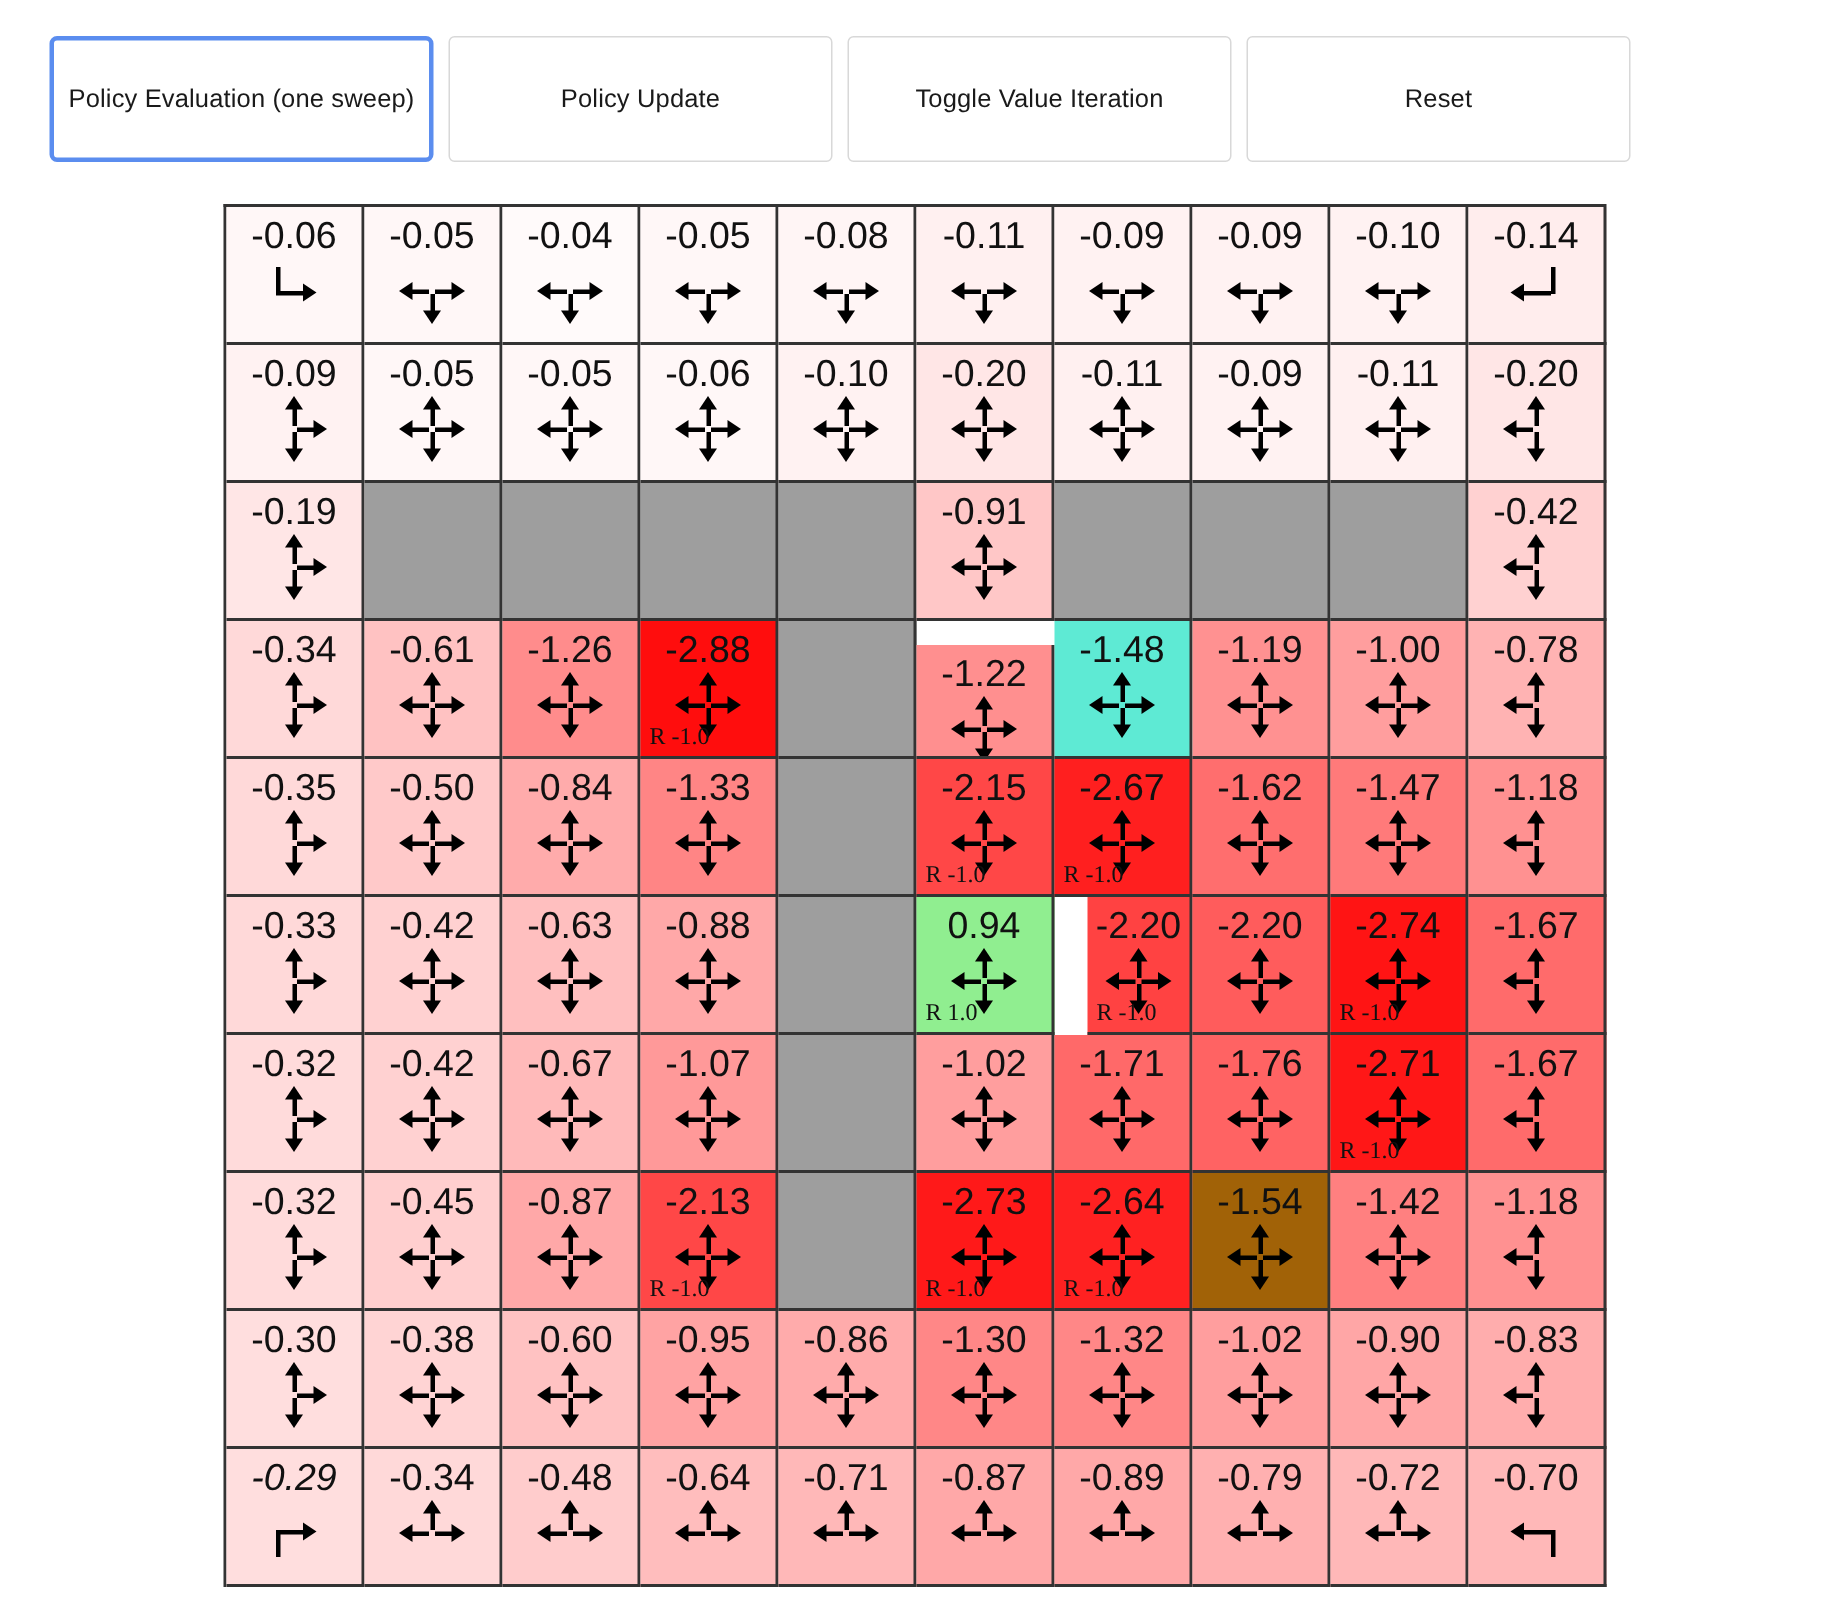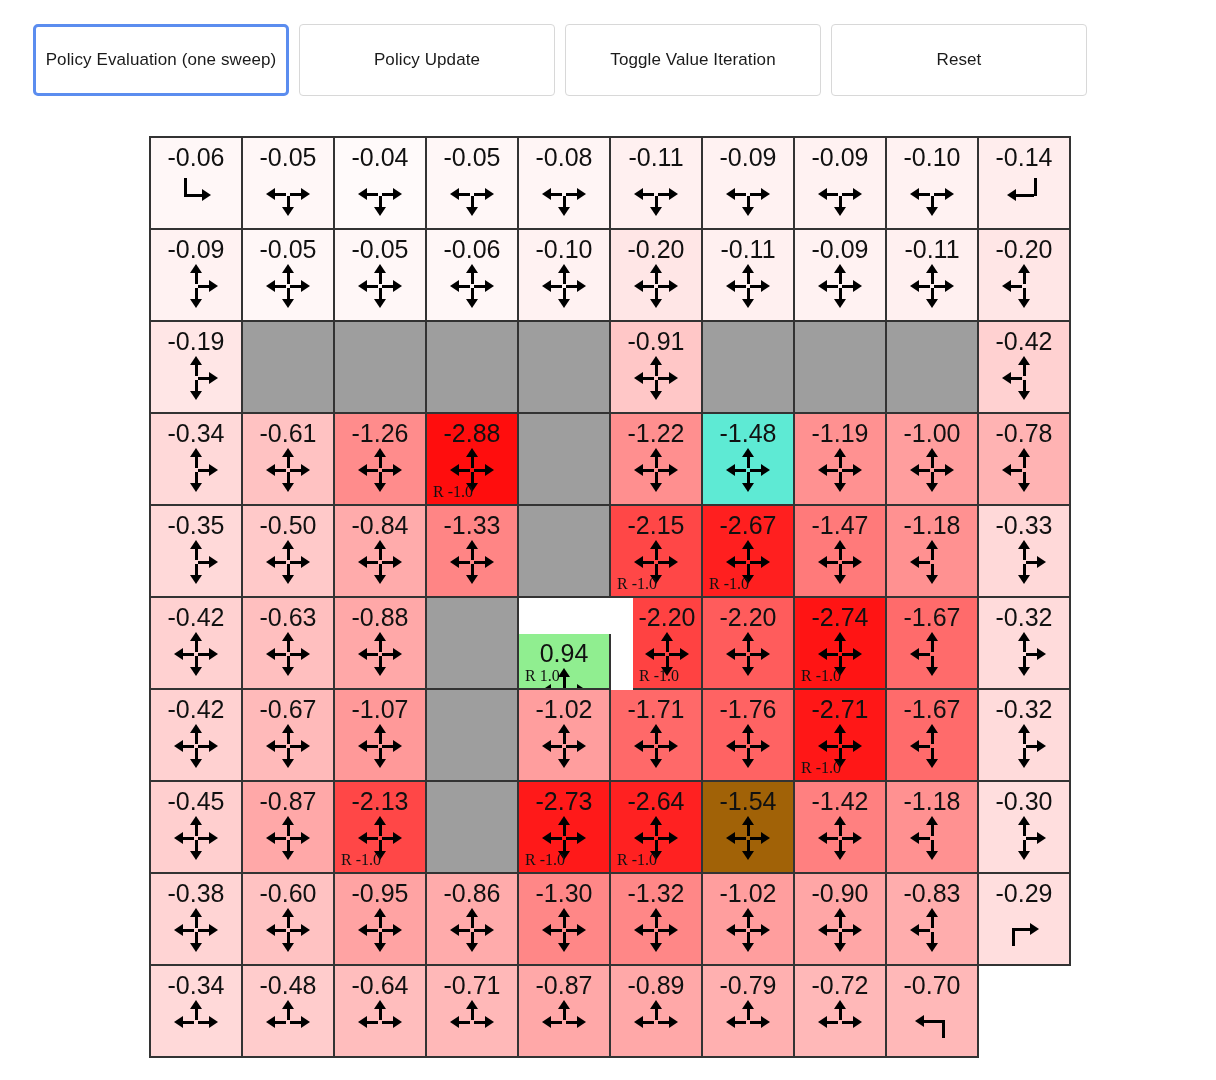--- a/index.html
+++ b/index.html
@@ -18,21 +18,21 @@
   
   #toolbar {
     position: absolute;
     left: 33px;
     top: 24px;
     display: flex;
     gap: 10px;
   }
   .tool-btn {
     width: 256px;
-    height: 72px;
+    height: 84px;
     box-sizing: border-box;
     background: #ffffff;
     border: 1px solid #d8d8d8;
     border-radius: 4px;
     display: flex;
     align-items: center;
     justify-content: center;
     font-size: 17px;
     color: #1a1a1a;
     letter-spacing: 0.1px;
@@ -693,21 +693,21 @@
               <div class="head"></div>
             </div>
             <div class="arrow right">
               <div class="shaft"></div>
               <div class="head"></div>
             </div>
           </div>
           <div class="rew">R -1.0</div>
         </div>
         <div class="cell wall" style="background: rgb(158, 158, 158);"></div>
-        <div class="cell" style="background: rgb(255, 143, 143);">
+        <div class="cell" style="background: rgb(255, 143, 143); margin-top: 16px;">
           <div class="val">-1.22</div>
           <div class="arrows">
             <div class="arrow up">
               <div class="shaft"></div>
               <div class="head"></div>
             </div>
             <div class="arrow down">
               <div class="shaft"></div>
               <div class="head"></div>
             </div>
@@ -919,20 +919,41 @@
               <div class="shaft"></div>
               <div class="head"></div>
             </div>
             <div class="arrow right">
               <div class="shaft"></div>
               <div class="head"></div>
             </div>
           </div>
           <div class="rew">R -1.0</div>
         </div>
+        <div class="cell" style="background: rgb(255, 110, 110);">
+          <div class="val">-1.62</div>
+          <div class="arrows">
+            <div class="arrow up">
+              <div class="shaft"></div>
+              <div class="head"></div>
+            </div>
+            <div class="arrow down">
+              <div class="shaft"></div>
+              <div class="head"></div>
+            </div>
+            <div class="arrow left">
+              <div class="shaft"></div>
+              <div class="head"></div>
+            </div>
+            <div class="arrow right">
+              <div class="shaft"></div>
+              <div class="head"></div>
+            </div>
+          </div>
+        </div>
         <div class="cell" style="background: rgb(255, 122, 122);">
           <div class="val">-1.47</div>
           <div class="arrows">
             <div class="arrow up">
               <div class="shaft"></div>
               <div class="head"></div>
             </div>
             <div class="arrow down">
               <div class="shaft"></div>
               <div class="head"></div>
@@ -1038,21 +1059,21 @@
               <div class="shaft"></div>
               <div class="head"></div>
             </div>
             <div class="arrow right">
               <div class="shaft"></div>
               <div class="head"></div>
             </div>
           </div>
         </div>
         <div class="cell wall" style="background: rgb(158, 158, 158);"></div>
-        <div class="cell" style="background: rgb(144, 238, 144); margin-top: 36px;">
+        <div class="cell" style="background: rgb(144, 238, 144);">
           <div class="val">0.94</div>
           <div class="arrows">
             <div class="arrow up">
               <div class="shaft"></div>
               <div class="head"></div>
             </div>
             <div class="arrow down">
               <div class="shaft"></div>
               <div class="head"></div>
             </div>
@@ -1712,21 +1733,21 @@
             <div class="arrow down">
               <div class="shaft"></div>
               <div class="head"></div>
             </div>
             <div class="arrow left">
               <div class="shaft"></div>
               <div class="head"></div>
             </div>
           </div>
         </div>
-        <div class="cell" style="background: rgb(255, 222, 222);">
+        <div class="cell" style="background: rgb(255, 222, 222); font-style: italic;">
           <div class="val">-0.29</div>
           <div class="arrows">
             <div class="elbow ur">
               <div class="v"></div>
               <div class="h"></div>
               <div class="hd"></div>
             </div>
           </div>
         </div>
         <div class="cell" style="background: rgb(255, 217, 217);">

